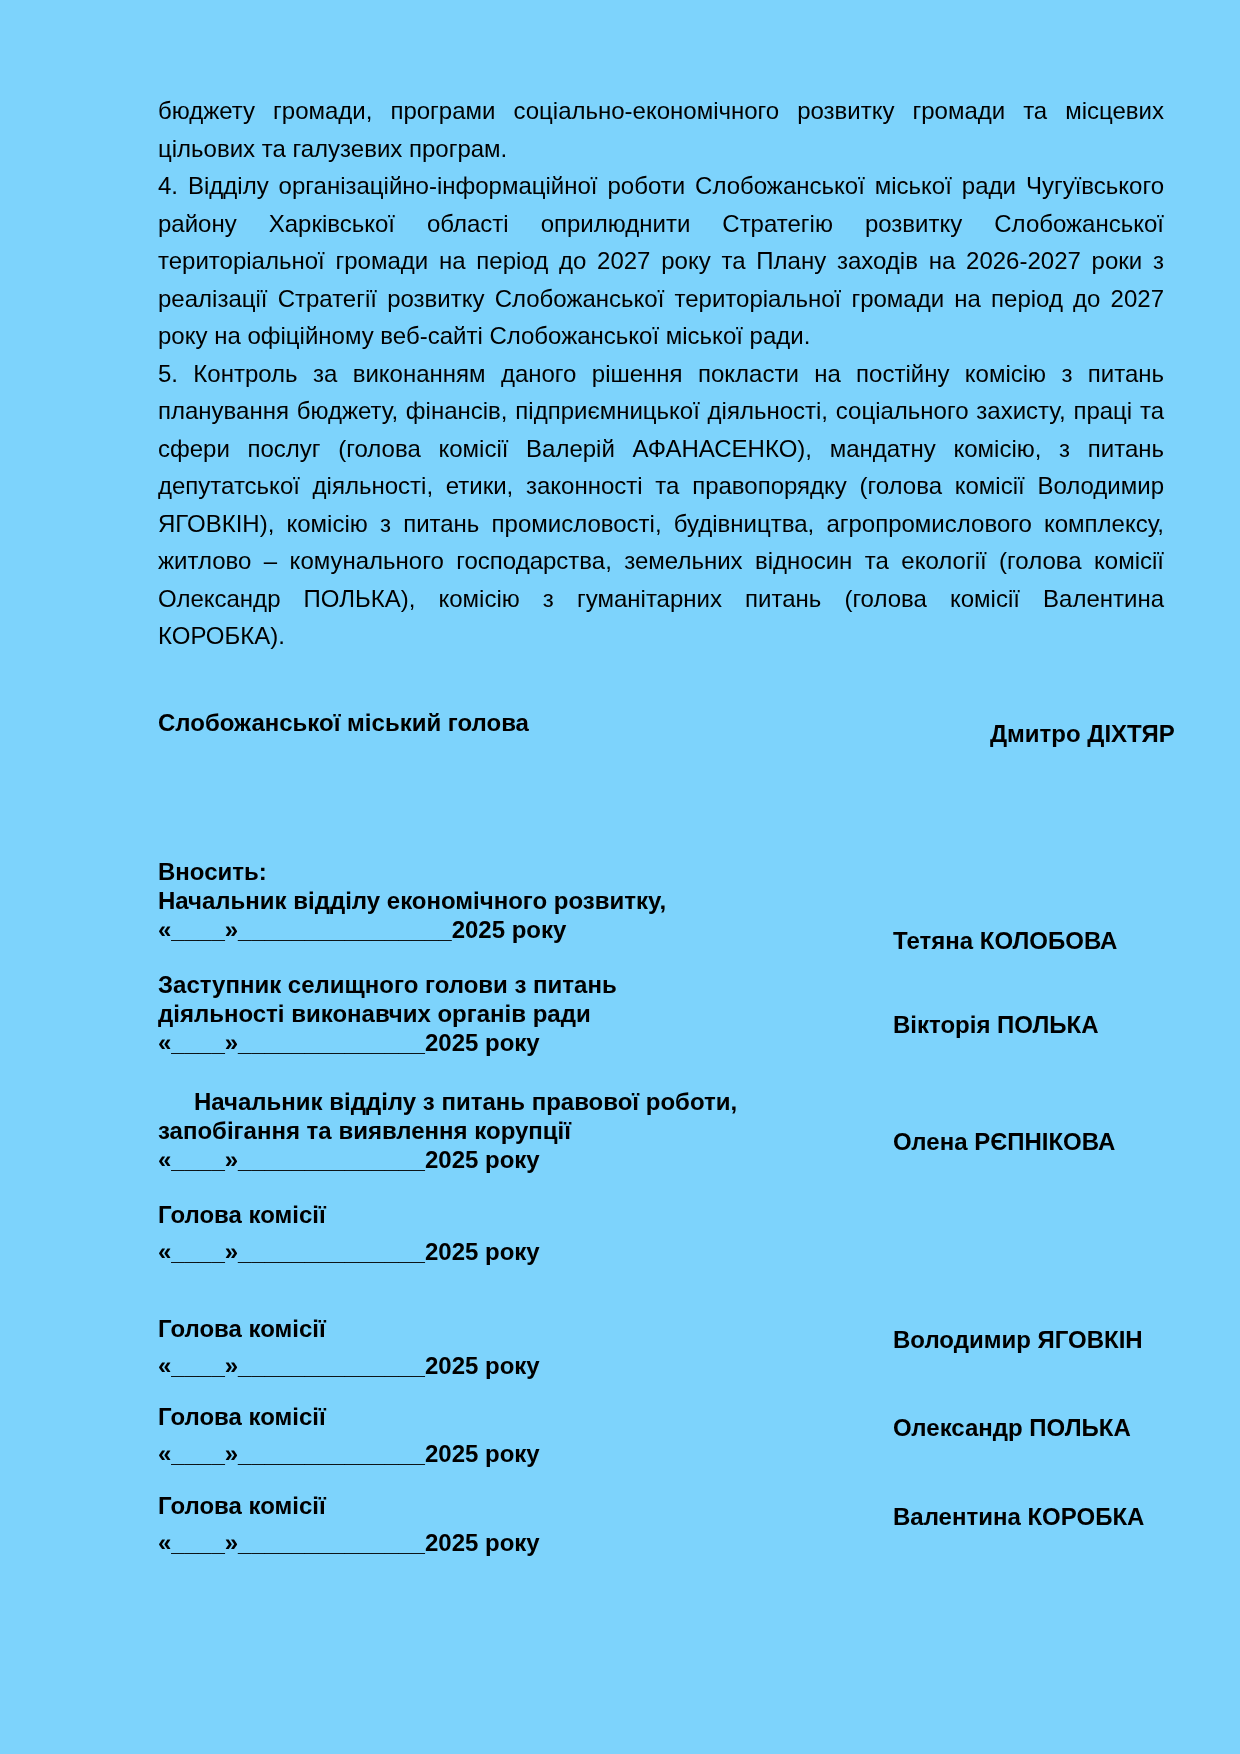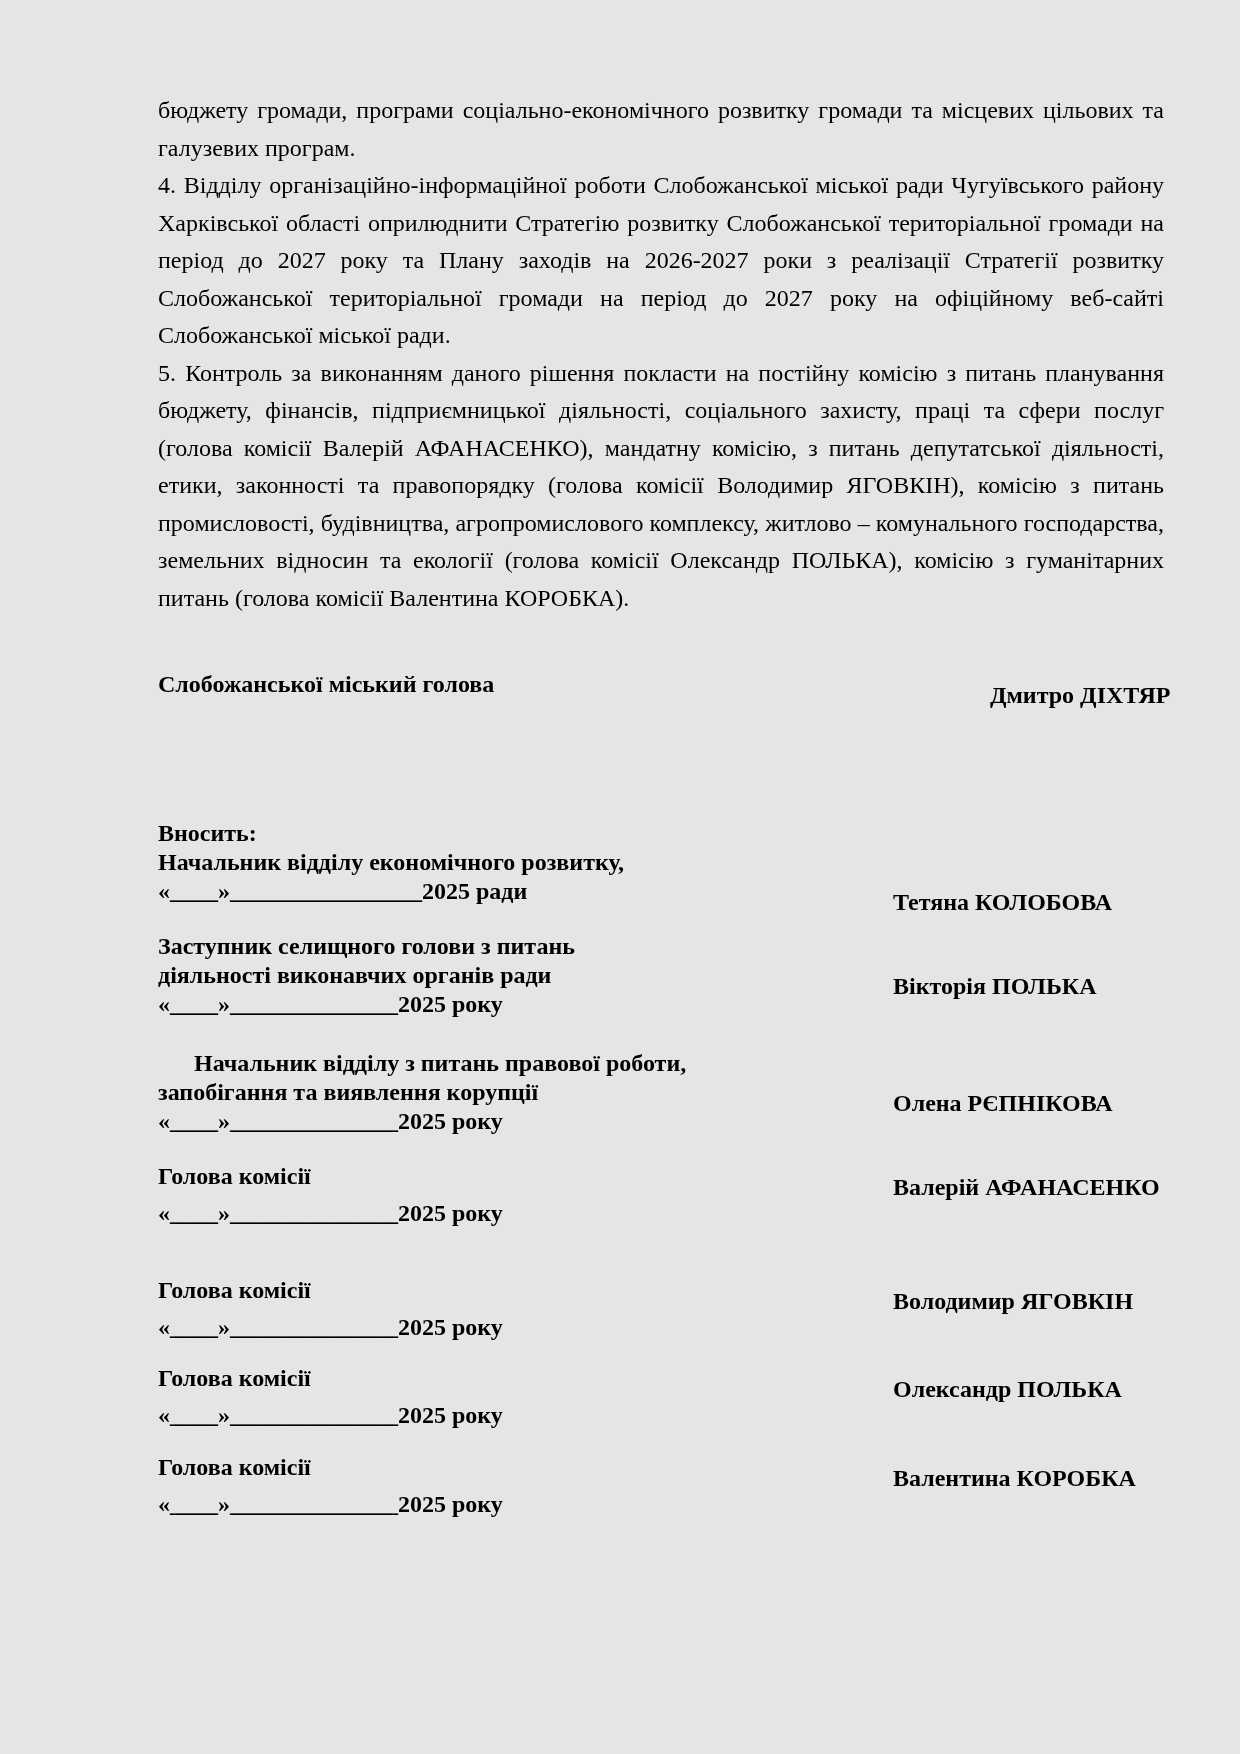--- a/index.html
+++ b/index.html
@@ -2,23 +2,23 @@
 <html lang="uk"><head>
 <meta charset="utf-8">
 <style>
   * { margin: 0; padding: 0; box-sizing: border-box; }
   html, body { background: #ffffff; }
   .page {
     position: relative;
     width: 1240px;
     height: 1754px;
     margin: 0 auto;
-    background: #e5e5e5;
+    background: #7dd3fc;
     color: #000000;
-    font-family: Liberation Serif, serif;
+    font-family: Liberation Sans, sans-serif;
     padding: 92px 76px 0 158px;
     overflow: hidden;
   }
   
   .body-text p {
     font-size: 24px;
     line-height: 37.5px;
     text-align: justify;
     text-justify: inter-word;
   }
@@ -61,21 +61,21 @@
     <span>Слобожанської міський голова</span>
     <span class="name-col">Дмитро ДІХТЯР</span>
   </div>
 
   <div class="sig submit-block">
     <div>Вносить:</div>
     <div class="sig-line">Начальник відділу  економічного розвитку,</div>
     <div class="sig-line">
       <span class="name-col">Тетяна КОЛОБОВА</span>
     </div>
-    <div>«____»________________2025 ради</div>
+    <div>«____»________________2025 року</div>
   </div>
 
 
   <div class="sig deputy-block">
     <div class="sig-line">Заступник селищного голови з питань</div>
     <div class="sig-line">
       <span>діяльності виконавчих органів ради</span>
       <span class="name-col">Вікторія ПОЛЬКА</span>
     </div>
     <div>«____»______________2025 року</div>
@@ -86,21 +86,20 @@
     <div class="sig-line">
       <span>запобігання та виявлення корупції</span>
       <span class="name-col">Олена РЄПНІКОВА</span>
     </div>
     <div>«____»______________2025 року</div>
   </div>
 
   <div class="sig golova g1">
     <div class="sig-line">
       <span>Голова комісії</span>
-      <span class="name-col">Валерій АФАНАСЕНКО</span>
     </div>
     <div>«____»______________2025 року</div>
   </div>
 
   <div class="sig golova g2">
     <div class="sig-line">
       <span>Голова комісії</span>
       <span class="name-col">Володимир ЯГОВКІН</span>
     </div>
     <div>«____»______________2025 року</div>

